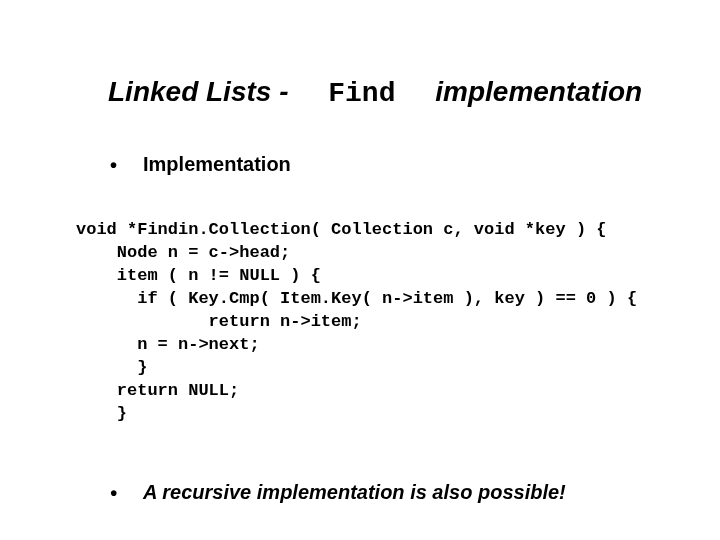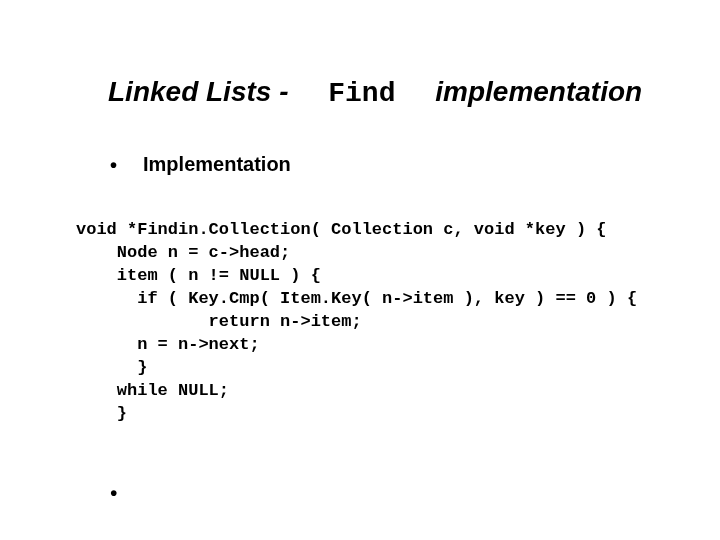--- a/index.html
+++ b/index.html
@@ -72,18 +72,19 @@
   <span>Implementation</span>
 </div>
 
 <div class="code"><span>void *Findin.Collection( Collection c, void *key ) {</span>
 <span>    Node n = c-&gt;head;</span>
 <span>    item ( n != NULL ) {</span>
 <span>      if ( Key.Cmp( Item.Key( n-&gt;item ), key ) == 0 ) {</span>
 <span>             return n-&gt;item;</span>
 <span>      n = n-&gt;next;</span>
 <span>      }</span>
-<span>    while NULL;</span>
+<span>    return NULL;</span>
 <span>    }</span></div>
 
 <div class="bullet2">
   <span class="bullet-dot">•</span>
+  <span>A recursive implementation is also possible!</span>
 </div>
 
 </body></html>

